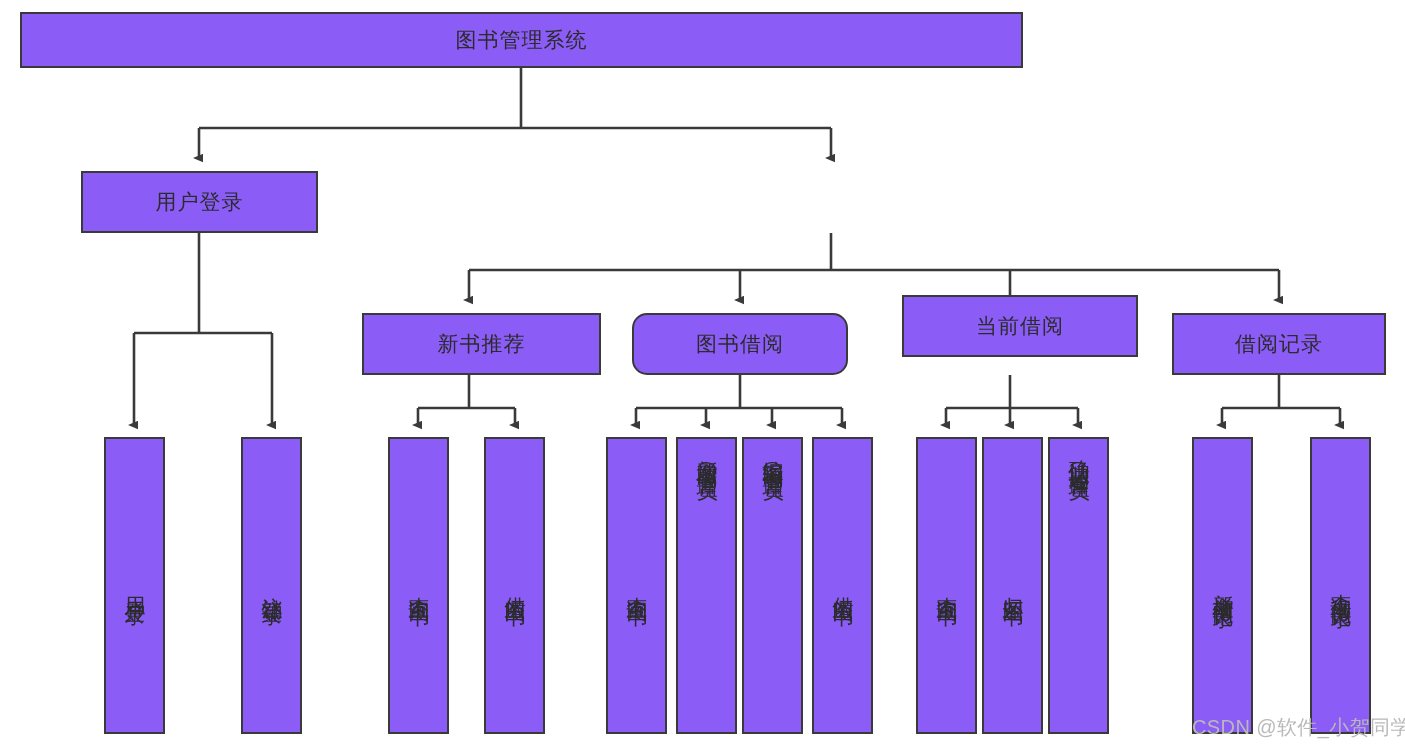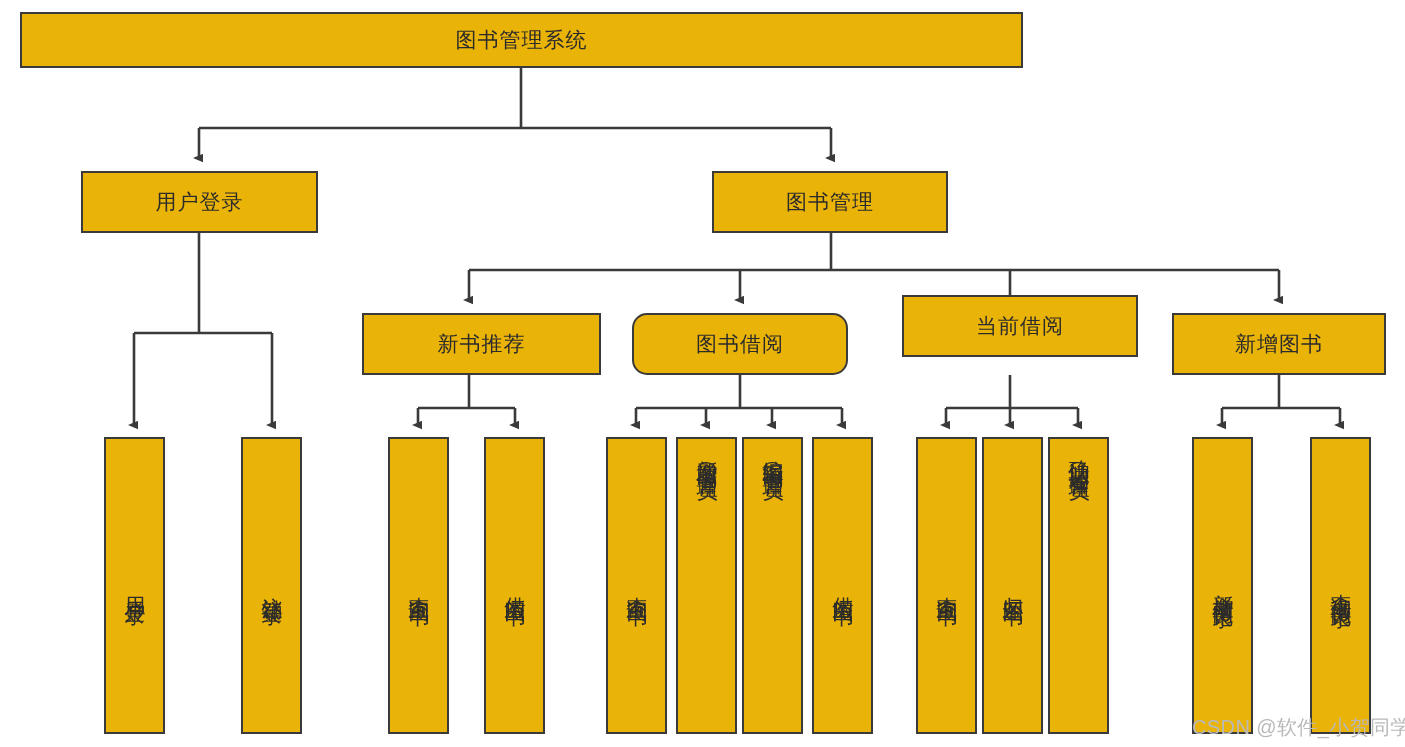--- a/index.html
+++ b/index.html
@@ -21,21 +21,21 @@
     position: absolute;
     left: 0;
     top: 0;
     width: 1405px;
     height: 747px;
   }
   .node {
     position: absolute;
     box-sizing: border-box;
     border: 2.5px solid #3a3a3a;
-    background: #eab308;
+    background: #8b5cf6;
     display: flex;
     align-items: center;
     justify-content: center;
     color: #2b2b2b;
     z-index: 2;
   }
   .node .label {
     display: block;
     line-height: 1.18;
     letter-spacing: 0.5px;
@@ -127,38 +127,35 @@
   </svg>
 
   <div class="node h" style="left:20px; top:12px; width:1003px; height:56px;">
     <span class="label">图书管理系统</span>
   </div>
 
   <div class="node h" style="left:81px; top:171px; width:237px; height:62px;">
     <span class="label">用户登录</span>
   </div>
 
-  <div class="node h" style="left:712px; top:171px; width:236px; height:62px;">
-    <span class="label">图书管理</span>
-  </div>
 
   <div class="node h" style="left:362px; top:313px; width:239px; height:62px;">
     <span class="label">新书推荐</span>
   </div>
 
   <div class="node h" style="left:632px; top:313px; width:216px; height:62px;border-radius:15px;">
     <span class="label">图书借阅</span>
   </div>
 
   <div class="node h" style="left:902px; top:295px; width:236px; height:62px;">
     <span class="label">当前借阅</span>
   </div>
 
   <div class="node h" style="left:1172px; top:313px; width:214px; height:62px;">
-    <span class="label">新增图书</span>
+    <span class="label">借阅记录</span>
   </div>
 
   <div class="node v mid" style="left:104px; top:437px; width:61px; height:297px;">
     <span class="label">用户登录</span>
   </div>
 
   <div class="node v mid" style="left:241px; top:437px; width:61px; height:297px;">
     <span class="label">注销登录</span>
   </div>
 

